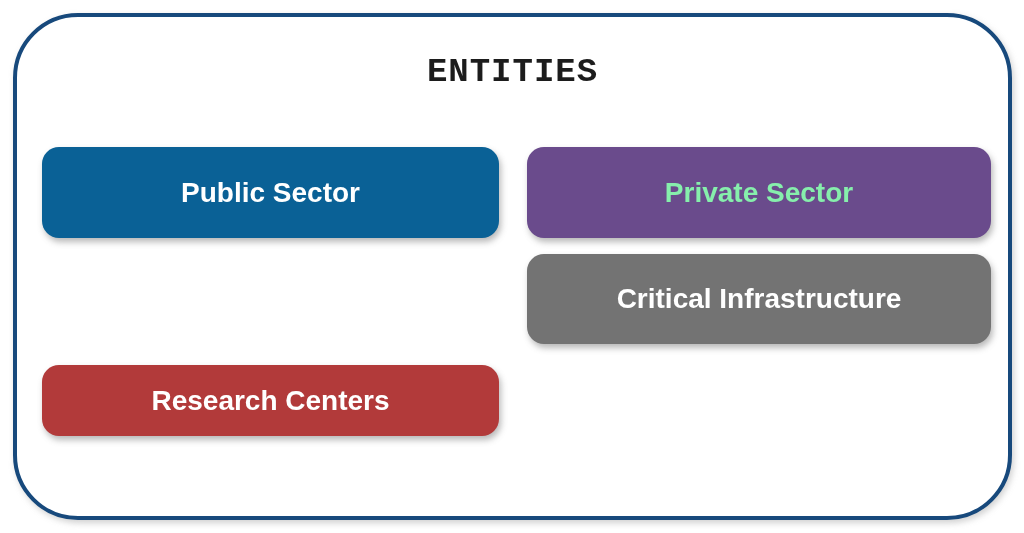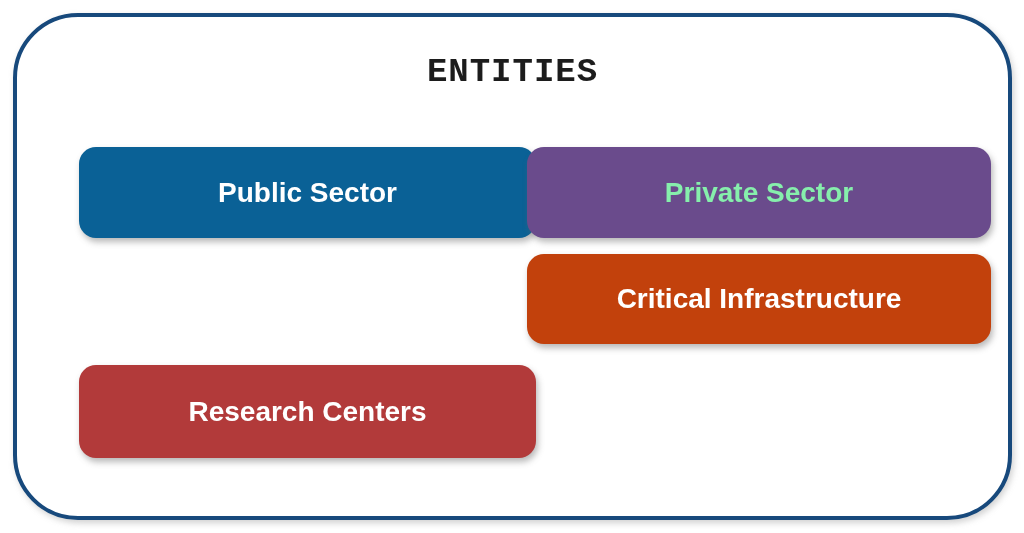--- a/index.html
+++ b/index.html
@@ -43,43 +43,43 @@
     display: flex;
     align-items: center;
     justify-content: center;
     box-shadow: 2px 4px 6px rgba(100,100,100,0.45);
   }
   .box span {
     font-size: 28px;
     font-weight: bold;
     white-space: nowrap;
   }
-  .col-l { left: 25px;  width: 457px; margin-left: 37px; }
+  .col-l { left: 25px;  width: 457px; }
   .col-r { left: 510px; width: 464px; }
   .row-1 { top: 130px; height: 91px; }
   .row-2 { top: 237px; height: 90px; }
-  .row-3 { top: 348px; height: 93px; }
+  .row-3 { top: 348px; height: 71px; }
 </style>
 </head>
 <body>
 
 <div class="frame" data-border="diagram.colors.frame_border" style="border-color: rgb(23, 73, 124);">
 
   <div class="title" data-fg="diagram.colors.title_text" style="color: rgb(28, 28, 28); font-family: Liberation Mono, monospace;">ENTITIES</div>
 
   <div class="box col-l row-1" style="background-color: rgb(10, 97, 150);">
     <span data-fg="diagram.colors.label_text" style="color: rgb(255, 255, 255);">Public Sector</span>
   </div>
 
   <div class="box col-r row-1" style="background-color: rgb(106, 75, 140);">
     <span data-fg="diagram.colors.label_text" style="color: #86efac;">Private Sector</span>
   </div>
 
 
-  <div class="box col-r row-2" style="background-color: #c2410c;">
+  <div class="box col-r row-2" style="background-color: #737373;">
     <span data-fg="diagram.colors.label_text" style="color: rgb(255, 255, 255);">Critical Infrastructure</span>
   </div>
 
   <div class="box col-l row-3" style="background-color: rgb(178, 58, 58);">
     <span data-fg="diagram.colors.label_text" style="color: rgb(255, 255, 255);">Research Centers</span>
   </div>
 
 
 </div>
 

